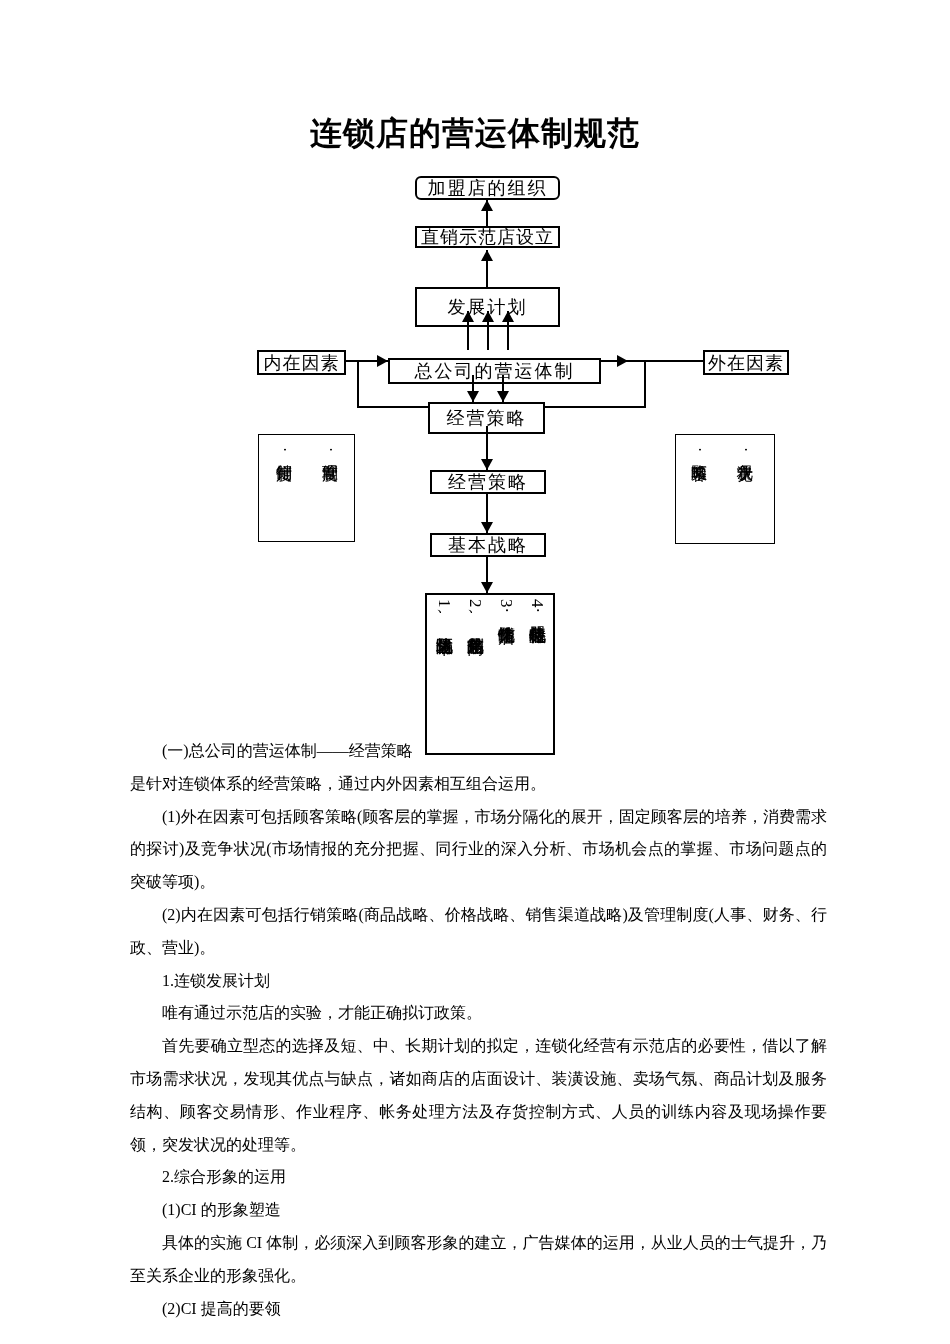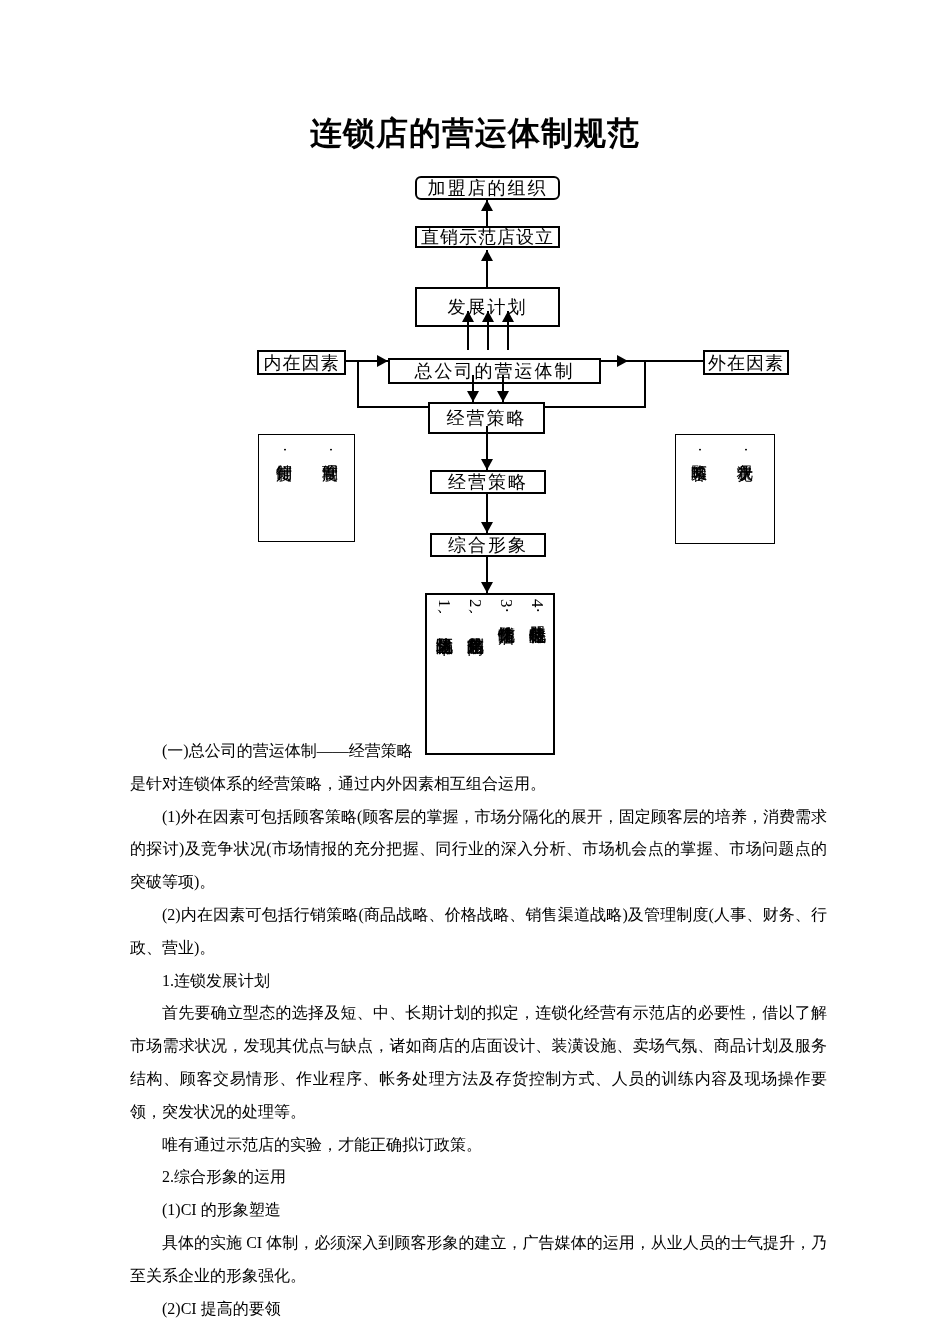--- a/index.html
+++ b/index.html
@@ -94,21 +94,21 @@
   <div class="diagram">
 
     <div class="fbox b1">加盟店的组织</div>
     <div class="fbox b2">直销示范店设立</div>
     <div class="fbox b3">发展计划</div>
     <div class="fbox b4">内在因素</div>
     <div class="fbox b5">总公司的营运体制</div>
     <div class="fbox b6">外在因素</div>
     <div class="fbox b7">经营策略</div>
     <div class="fbox b8">经营策略</div>
-    <div class="fbox b9">综合形象</div>
+    <div class="fbox b9">基本战略</div>
 
     <div class="vbox b10">
       <div>·行销制度</div>
       <div>·管理制度</div>
     </div>
     <div class="vbox b11">
       <div>·顾客策略</div>
       <div>·竞争状况</div>
     </div>
     <div class="vbox b12">
@@ -148,21 +148,21 @@
     <div class="ah ah-down a-b8b9"></div>
     <div class="ah ah-down a-b9b12"></div>
   </div>
 
   <div class="bodytext">
     <p class="ind">(一)总公司的营运体制——经营策略</p>
     <p class="noind">是针对连锁体系的经营策略，通过内外因素相互组合运用。</p>
     <p class="ind">(1)外在因素可包括顾客策略(顾客层的掌握，市场分隔化的展开，固定顾客层的培养，消费需求的探讨)及竞争状况(市场情报的充分把握、同行业的深入分析、市场机会点的掌握、市场问题点的突破等项)。</p>
     <p class="ind">(2)内在因素可包括行销策略(商品战略、价格战略、销售渠道战略)及管理制度(人事、财务、行政、营业)。</p>
     <p class="ind">1.连锁发展计划</p>
+    <p class="ind">唯有通过示范店的实验，才能正确拟订政策。</p>
     <p class="ind">首先要确立型态的选择及短、中、长期计划的拟定，连锁化经营有示范店的必要性，借以了解市场需求状况，发现其优点与缺点，诸如商店的店面设计、装潢设施、卖场气氛、商品计划及服务结构、顾客交易情形、作业程序、帐务处理方法及存货控制方式、人员的训练内容及现场操作要领，突发状况的处理等。</p>
-    <p class="ind">唯有通过示范店的实验，才能正确拟订政策。</p>
     <p class="ind">2.综合形象的运用</p>
     <p class="ind">(1)CI 的形象塑造</p>
     <p class="ind">具体的实施 CI 体制，必须深入到顾客形象的建立，广告媒体的运用，从业人员的士气提升，乃至关系企业的形象强化。</p>
     <p class="ind">(2)CI 提高的要领</p>
   </div>
 
 </div>
 
 </body></html>

